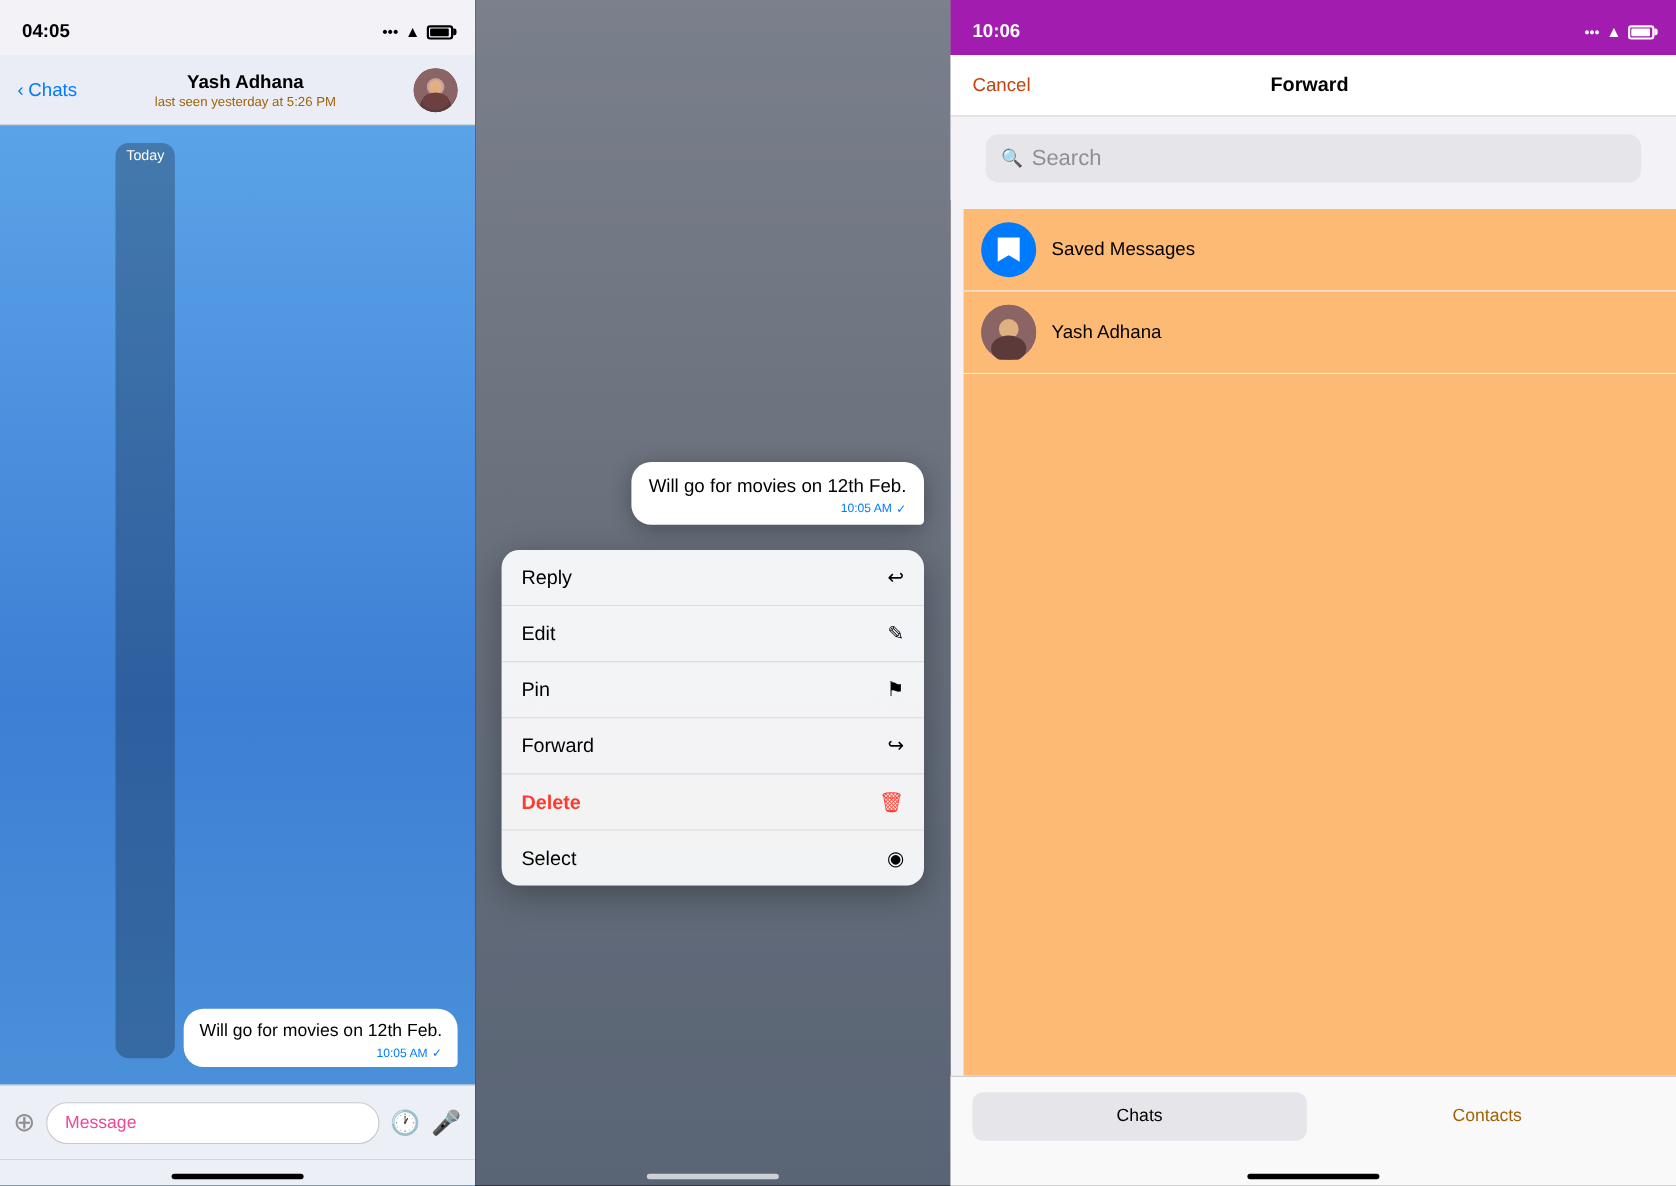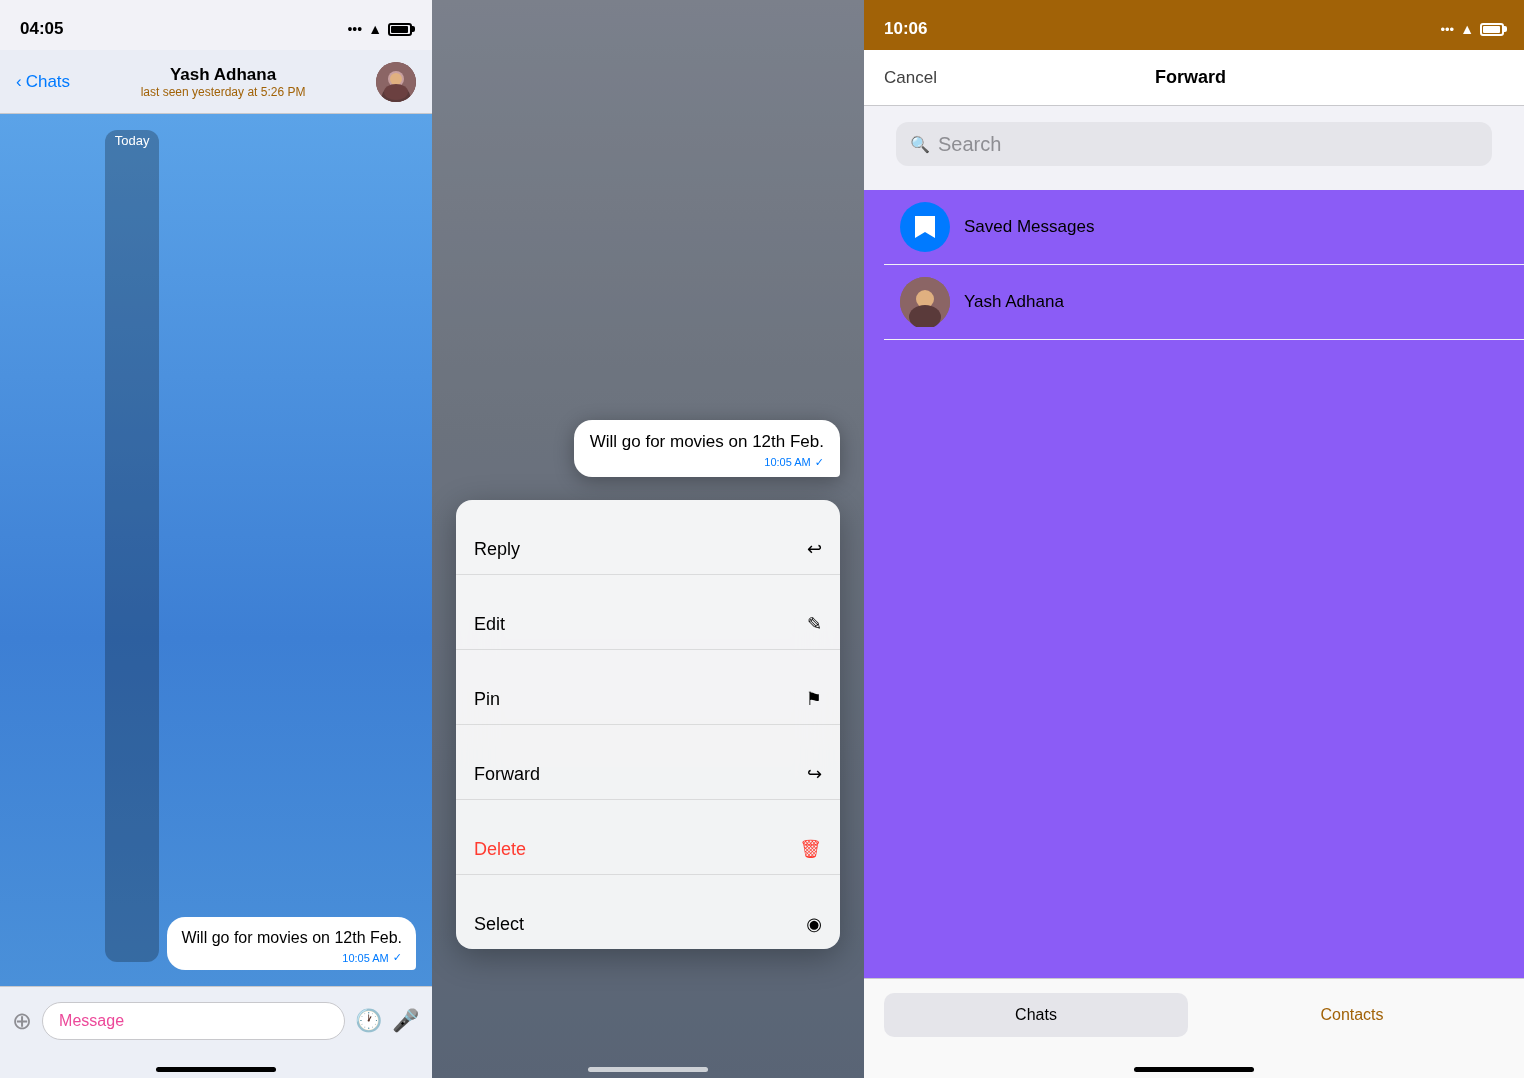--- a/index.html
+++ b/index.html
@@ -252,31 +252,31 @@
       overflow: hidden;
       box-shadow: 0 8px 32px rgba(0,0,0,0.3);
     }
     .context-menu-item {
       display: flex;
       align-items: center;
       justify-content: space-between;
       padding: 14px 18px;
       border-bottom: 1px solid rgba(0,0,0,0.1);
       cursor: pointer;
-      margin-top: 24px;
     }
     .context-menu-item:last-child {
       border-bottom: none;
     }
     .context-menu-label {
       font-size: 18px;
       color: #000;
     }
     .context-menu-label.delete {
       color: #ff3b30;
+      font-weight: bold;
     }
     .context-menu-icon {
       font-size: 18px;
       color: #000;
     }
     .context-menu-icon.delete {
       color: #ff3b30;
     }
 
     .context-home-indicator {
@@ -319,33 +319,33 @@
       font-weight: 600;
       color: #fff;
     }
     .forward-status-icons {
       display: flex;
       gap: 6px;
       align-items: center;
       color: #fff;
     }
     .forward-status-bar-dark {
-      background: #a16207;
+      background: #a21caf;
     }
 
     .forward-nav-bar {
       background: #f2f2f7;
       display: flex;
       align-items: center;
       justify-content: space-between;
       padding: 12px 20px;
       height: 56px;
     }
     .forward-cancel {
-      color: #404040;
+      color: #c2410c;
       font-size: 17px;
     }
     .forward-title {
       font-size: 18px;
       font-weight: 600;
       color: #000;
     }
 
     .forward-search-bar {
       margin: 8px 16px;
@@ -361,23 +361,22 @@
       color: #8e8e93;
       font-size: 16px;
     }
     .forward-search-placeholder {
       color: #8e8e93;
       font-size: 20px;
     }
 
     .forward-list {
       flex: 1;
-      background: #8b5cf6;
-      margin: 8px 0 0 0;
-      padding-left: 20px;
+      background: #fdba74;
+      margin: 8px 0 0 12px;
     }
 
     .forward-list-item {
       display: flex;
       align-items: center;
       padding: 12px 16px;
       gap: 14px;
       border-bottom: 1px solid #f2f2f7;
     }
     .forward-avatar {

